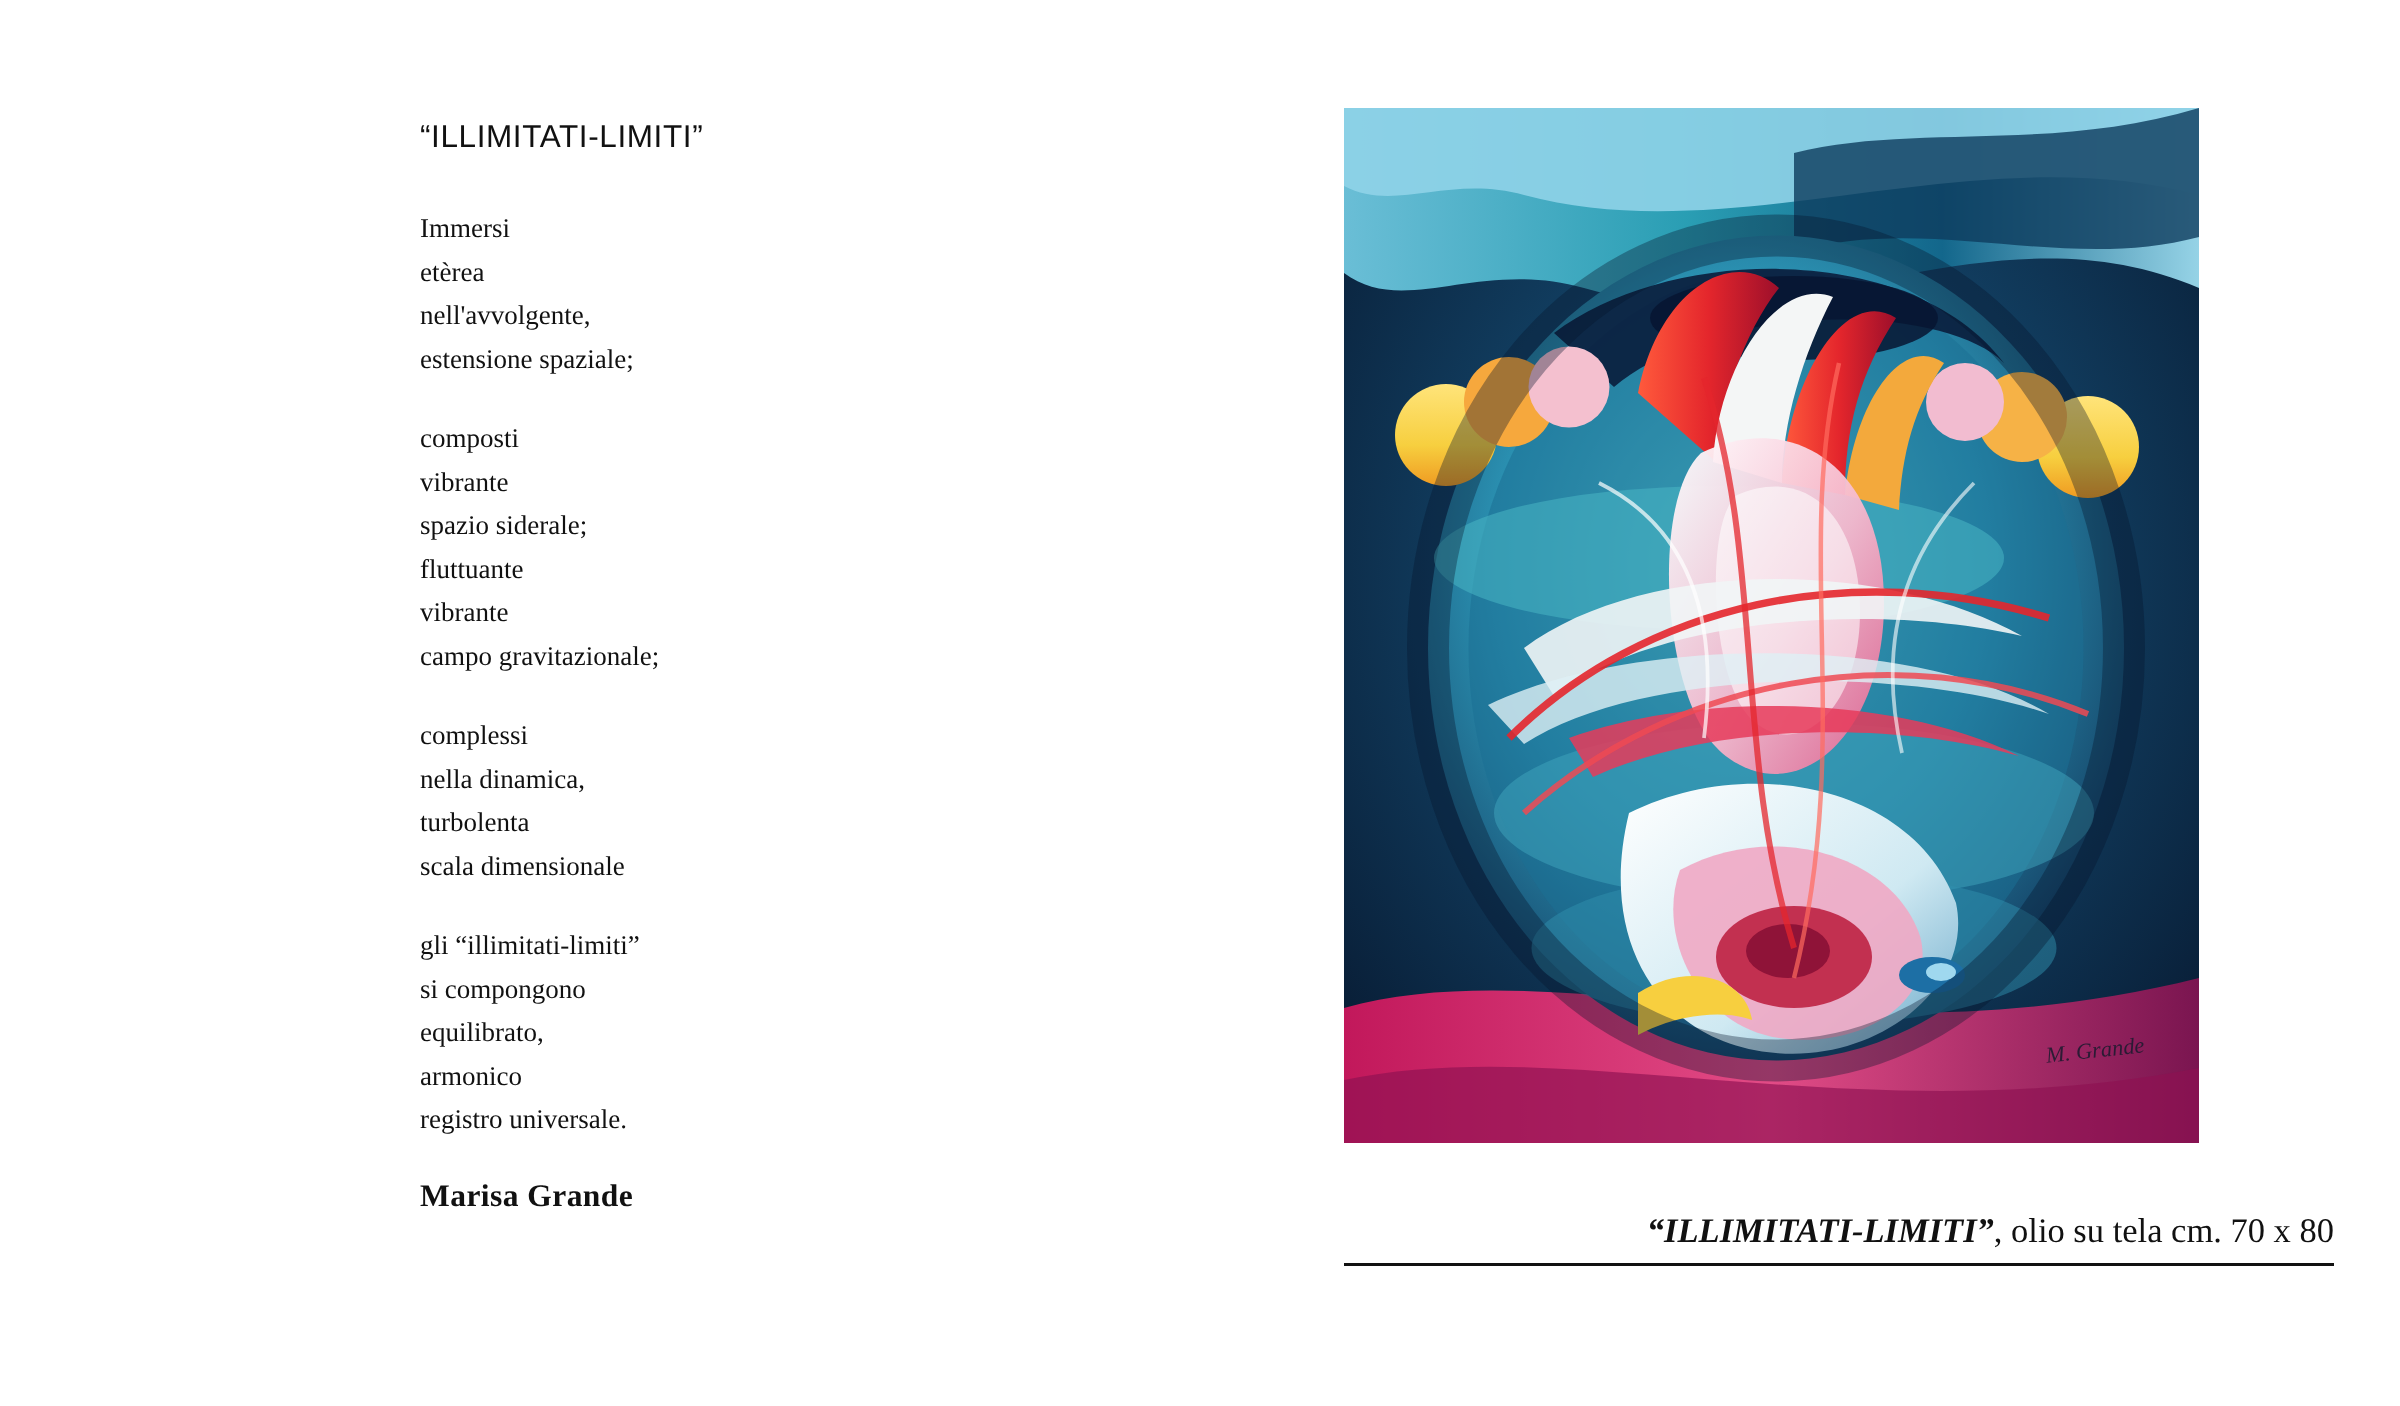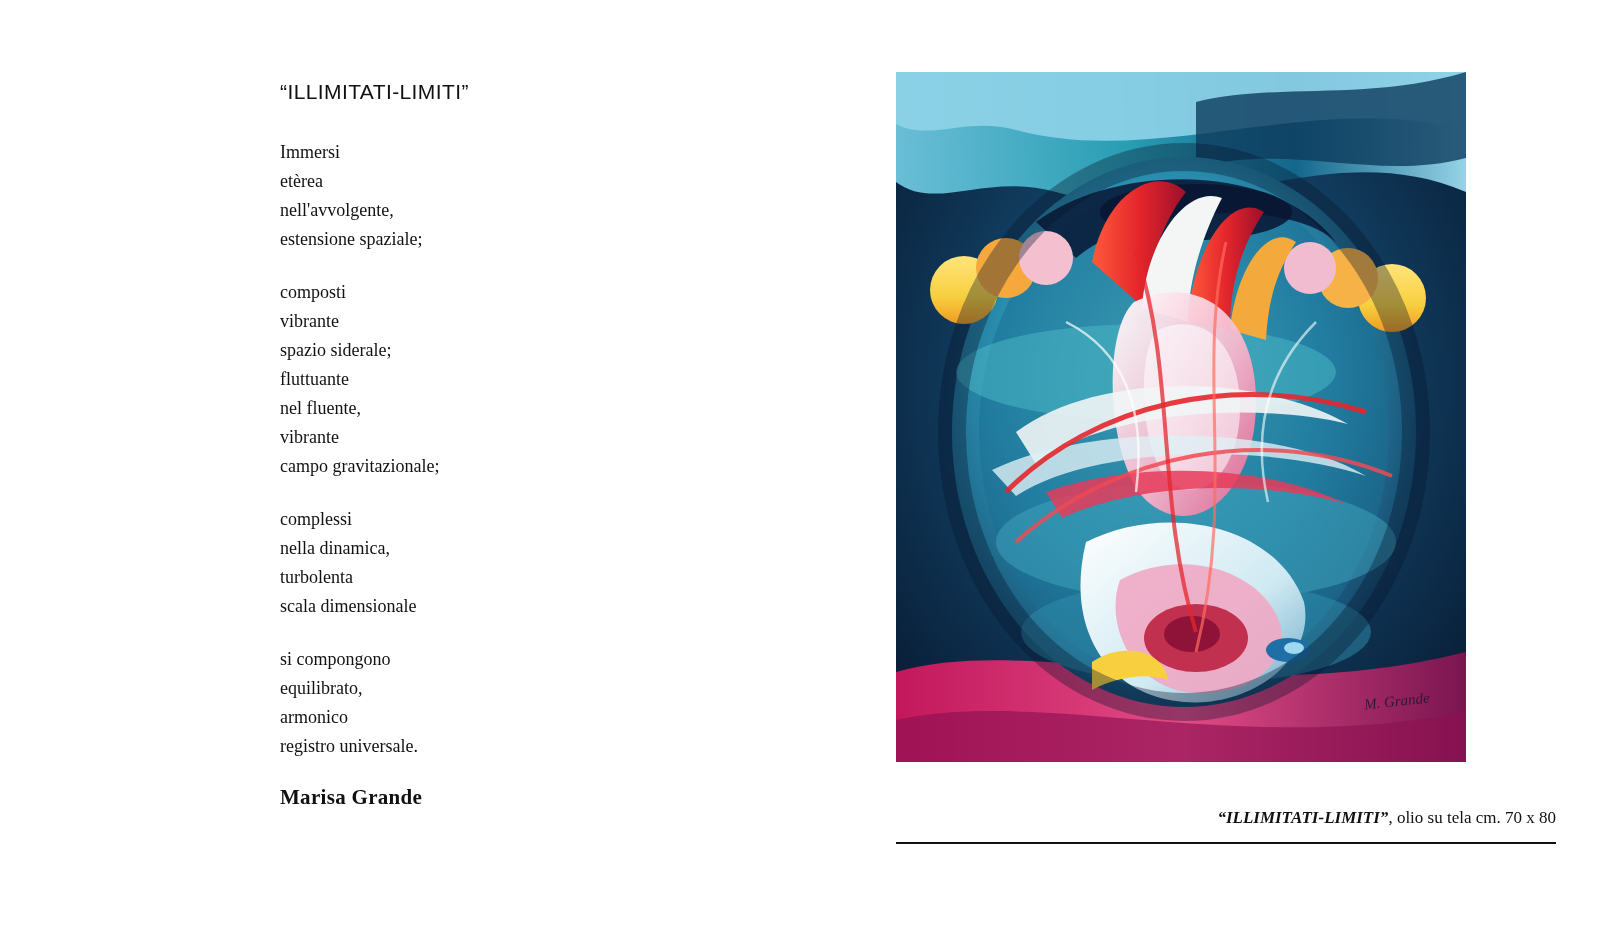--- a/index.html
+++ b/index.html
@@ -71,21 +71,21 @@
   }
   .caption-row {
     position: absolute;
     left: 896px;
     top: 808px;
     width: 660px;
     text-align: right;
   }
   .caption-text {
     font-family: "Liberation Serif", serif;
-    font-size: 17px;
+    font-size: 23px;
     color: #111;
     white-space: nowrap;
   }
   .caption-text .cap-title {
     font-weight: bold;
     font-style: italic;
   }
   .caption-rule {
     position: absolute;
     left: 896px;
@@ -119,33 +119,33 @@
     <div class="line">etèrea</div>
     <div class="line">nell'avvolgente,</div>
     <div class="line">estensione spaziale;</div>
   </div>
 
   <div class="stanza">
     <div class="line">composti</div>
     <div class="line">vibrante</div>
     <div class="line">spazio siderale;</div>
     <div class="line">fluttuante</div>
-    <div class="line">nel fluente,</div>
     <div class="line">vibrante</div>
     <div class="line">campo gravitazionale;</div>
   </div>
 
   <div class="stanza">
     <div class="line">complessi</div>
     <div class="line">nella dinamica,</div>
     <div class="line">turbolenta</div>
     <div class="line">scala dimensionale</div>
   </div>
 
   <div class="stanza">
+    <div class="line">gli “illimitati-limiti”</div>
     <div class="line">si compongono</div>
     <div class="line">equilibrato,</div>
     <div class="line">armonico</div>
     <div class="line">registro universale.</div>
   </div>
 
   <div class="author">Marisa Grande</div>
 </div>
 
 <div class="art-col">

